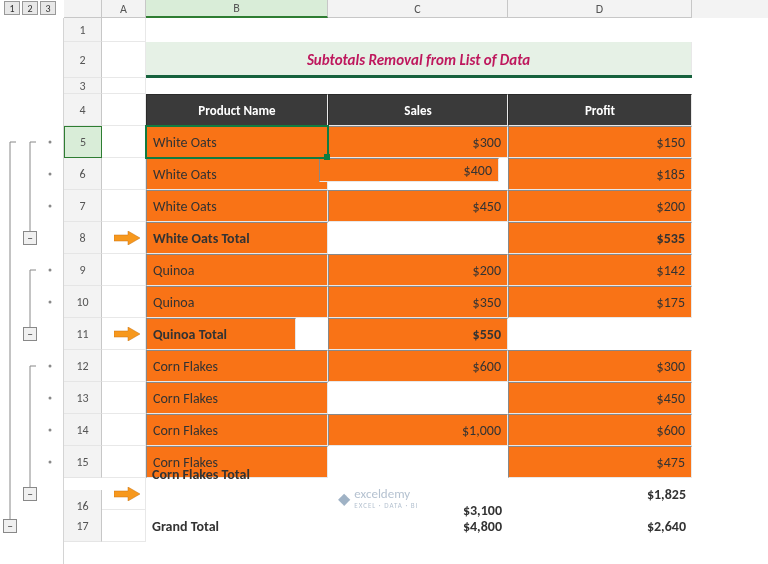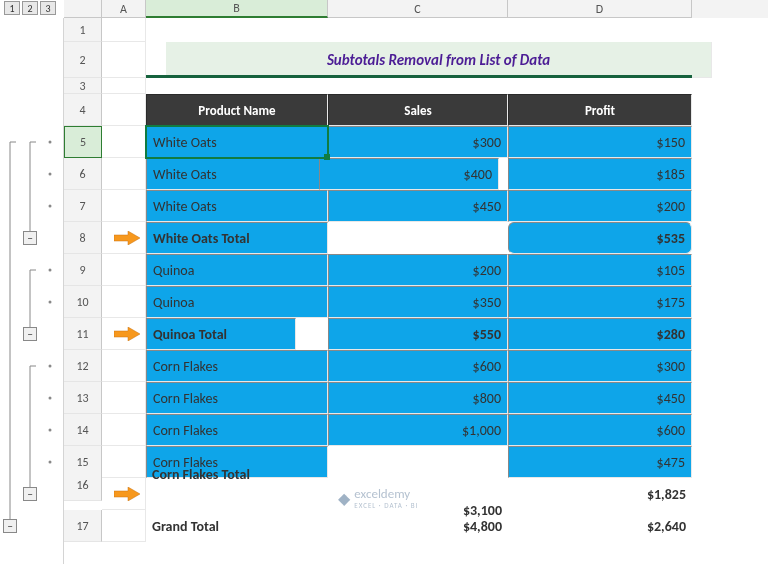--- a/index.html
+++ b/index.html
@@ -113,41 +113,40 @@
     display: flex; align-items: center;
     padding: 0 6px;
   }
 
   
   .title-cell {
     text-align: center;
     justify-content: center;
     font-weight: bold;
     font-style: italic;
-    color: #4c1d95;
+    color: #be185d;
     background: #e6f1e6;
-    margin-left: 20px;
   }
   .title-underline {
     position: absolute;
     height: 3px;
     background: #16623d;
   }
 
   
   .thcell {
     background: #3a3a3a;
     color: #fff;
     font-weight: bold;
     justify-content: center;
     border: 1px solid #2a2a2a;
   }
   .tdcell {
     border: 1px solid #888;
-    background: #0ea5e9;
+    background: #f97316;
     font-size: 14px;
   }
   .tdnum { justify-content: flex-end; }
   .bold { font-weight: bold; }
   .noborder { border: none !important; background: transparent; }
 
   .active-cell {
     outline: 2px solid #107c41;
     outline-offset: -1px;
     z-index: 2;
@@ -226,21 +225,21 @@
     <div class="rh" style="top: 140px; height: 32px;">6</div>
     <div class="rh" style="top: 172px; height: 32px;">7</div>
     <div class="rh" style="top: 204px; height: 32px;">8</div>
     <div class="rh" style="top: 236px; height: 32px;">9</div>
     <div class="rh" style="top: 268px; height: 32px;">10</div>
     <div class="rh" style="top: 300px; height: 32px;">11</div>
     <div class="rh" style="top: 332px; height: 32px;">12</div>
     <div class="rh" style="top: 364px; height: 32px;">13</div>
     <div class="rh" style="top: 396px; height: 32px;">14</div>
     <div class="rh" style="top: 428px; height: 32px;">15</div>
-    <div class="rh" style="top: 451px; height: 32px;">16</div>
+    <div class="rh" style="top: 472px; height: 32px;">16</div>
     <div class="rh" style="top: 492px; height: 32px;">17</div>
   </div>
 
 <div class="col-headers">
     <div class="ch" style="left: 0px; width: 44px;">A</div>
     <div class="ch sel" style="left: 44px; width: 182px;">B</div>
     <div class="ch" style="left: 226px; width: 180px;">C</div>
     <div class="ch" style="left: 406px; width: 184px;">D</div>
   </div>
 
@@ -264,47 +263,45 @@
     <div class="cell" style="left: 0px; top: 492px; width: 44px; height: 32px;"></div>
     <div class="cell title-cell" style="left: 44px; top: 24px; width: 546px; height: 36px; font-size: 15px;">Subtotals Removal from List of Data</div>
     <div class="title-underline" style="left: 44px; top: 57px; width: 546px;"></div>
     <div class="cell thcell" style="left: 226px; top: 76px; width: 180px; height: 32px;">Sales</div>
     <div class="cell thcell" style="left: 44px; top: 76px; width: 182px; height: 32px;">Product Name</div>
     <div class="cell thcell" style="left: 406px; top: 76px; width: 184px; height: 32px;">Profit</div>
     <div class="cell tdcell active-cell" style="left: 44px; top: 108px; width: 182px; height: 32px;">White Oats<div class="fill-handle"></div></div>
     <div class="cell tdcell tdnum" style="left: 226px; top: 108px; width: 180px; height: 32px;">$300</div>
     <div class="cell tdcell tdnum" style="left: 406px; top: 108px; width: 184px; height: 32px;">$150</div>
     <div class="cell tdcell" style="left: 44px; top: 140px; width: 182px; height: 32px;">White Oats</div>
-    <div class="cell tdcell tdnum" style="left: 217px; top: 140px; width: 180px; height: 32px;">$400</div>
+    <div class="cell tdcell tdnum" style="left: 217px; top: 140px; width: 180px; height: 24px;">$400</div>
     <div class="cell tdcell tdnum" style="left: 406px; top: 140px; width: 184px; height: 32px;">$185</div>
     <div class="cell tdcell" style="left: 44px; top: 172px; width: 182px; height: 32px;">White Oats</div>
     <div class="cell tdcell tdnum" style="left: 226px; top: 172px; width: 180px; height: 32px;">$450</div>
     <div class="cell tdcell tdnum" style="left: 406px; top: 172px; width: 184px; height: 32px;">$200</div>
     <div class="cell tdcell bold" style="left: 44px; top: 204px; width: 182px; height: 32px;">White Oats Total</div>
-    <div class="cell tdcell bold tdnum" style="left: 406px; top: 204px; width: 184px; height: 32px; border-radius: 6px;">$535</div>
+    <div class="cell tdcell bold tdnum" style="left: 406px; top: 204px; width: 184px; height: 32px;">$535</div>
     <div class="arrow" style="left: 12px; top: 213px;"><svg width="26" height="14">
         <polygon points="0,4 14,4 14,0 26,7 14,14 14,10 0,10"></polygon>
       </svg></div>
     <div class="cell tdcell" style="left: 44px; top: 236px; width: 182px; height: 32px;">Quinoa</div>
     <div class="cell tdcell tdnum" style="left: 226px; top: 236px; width: 180px; height: 32px;">$200</div>
-    <div class="cell tdcell tdnum" style="left: 406px; top: 236px; width: 184px; height: 32px;">$105</div>
+    <div class="cell tdcell tdnum" style="left: 406px; top: 236px; width: 184px; height: 32px;">$142</div>
     <div class="cell tdcell" style="left: 44px; top: 268px; width: 182px; height: 32px;">Quinoa</div>
     <div class="cell tdcell tdnum" style="left: 226px; top: 268px; width: 180px; height: 32px;">$350</div>
     <div class="cell tdcell tdnum" style="left: 406px; top: 268px; width: 184px; height: 32px;">$175</div>
     <div class="cell tdcell bold" style="left: 44px; top: 300px; width: 150px; height: 32px;">Quinoa Total</div>
     <div class="cell tdcell bold tdnum" style="left: 226px; top: 300px; width: 180px; height: 32px;">$550</div>
-    <div class="cell tdcell bold tdnum" style="left: 406px; top: 300px; width: 184px; height: 32px;">$280</div>
     <div class="arrow" style="left: 12px; top: 309px;"><svg width="26" height="14">
         <polygon points="0,4 14,4 14,0 26,7 14,14 14,10 0,10"></polygon>
       </svg></div>
     <div class="cell tdcell" style="left: 44px; top: 332px; width: 182px; height: 32px;">Corn Flakes</div>
     <div class="cell tdcell tdnum" style="left: 226px; top: 332px; width: 180px; height: 32px;">$600</div>
     <div class="cell tdcell tdnum" style="left: 406px; top: 332px; width: 184px; height: 32px;">$300</div>
     <div class="cell tdcell" style="left: 44px; top: 364px; width: 182px; height: 32px;">Corn Flakes</div>
-    <div class="cell tdcell tdnum" style="left: 226px; top: 364px; width: 180px; height: 32px;">$800</div>
     <div class="cell tdcell tdnum" style="left: 406px; top: 364px; width: 184px; height: 32px;">$450</div>
     <div class="cell tdcell" style="left: 44px; top: 396px; width: 182px; height: 32px;">Corn Flakes</div>
     <div class="cell tdcell tdnum" style="left: 226px; top: 396px; width: 180px; height: 32px;">$1,000</div>
     <div class="cell tdcell tdnum" style="left: 406px; top: 396px; width: 184px; height: 32px;">$600</div>
     <div class="cell tdcell" style="left: 44px; top: 428px; width: 182px; height: 32px;">Corn Flakes</div>
     <div class="cell tdcell tdnum" style="left: 406px; top: 428px; width: 184px; height: 32px;">$475</div>
     <div class="cell tdcell noborder bold" style="left: 44px; top: 440px; width: 182px; height: 32px;">Corn Flakes Total</div>
     <div class="cell tdcell noborder bold tdnum" style="left: 226px; top: 476px; width: 180px; height: 32px;">$3,100</div>
     <div class="cell tdcell noborder bold tdnum" style="left: 406px; top: 460px; width: 184px; height: 32px;">$1,825</div>
     <div class="arrow" style="left: 12px; top: 469px;"><svg width="26" height="14">

